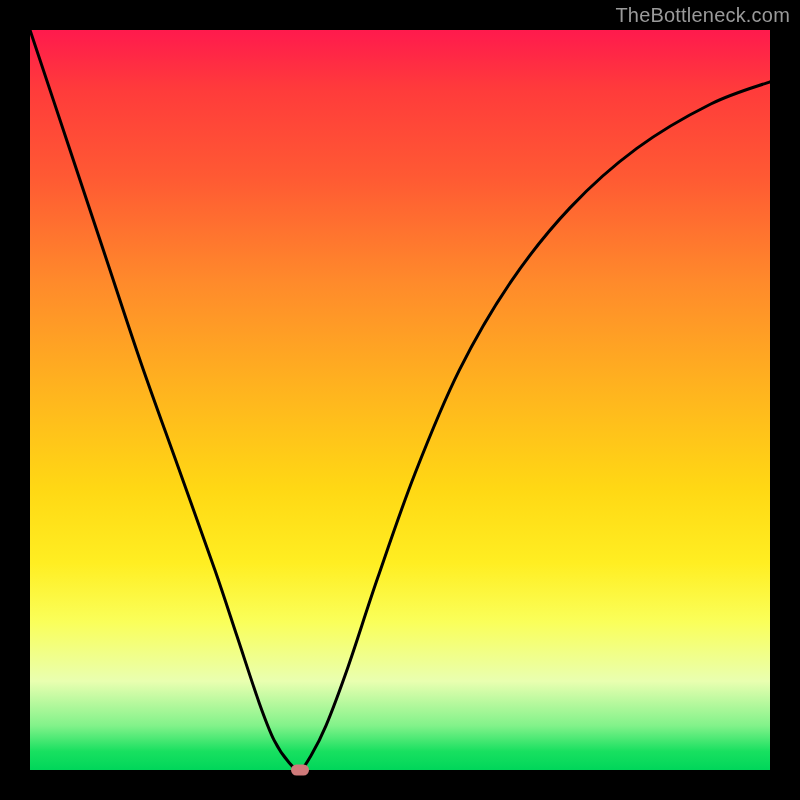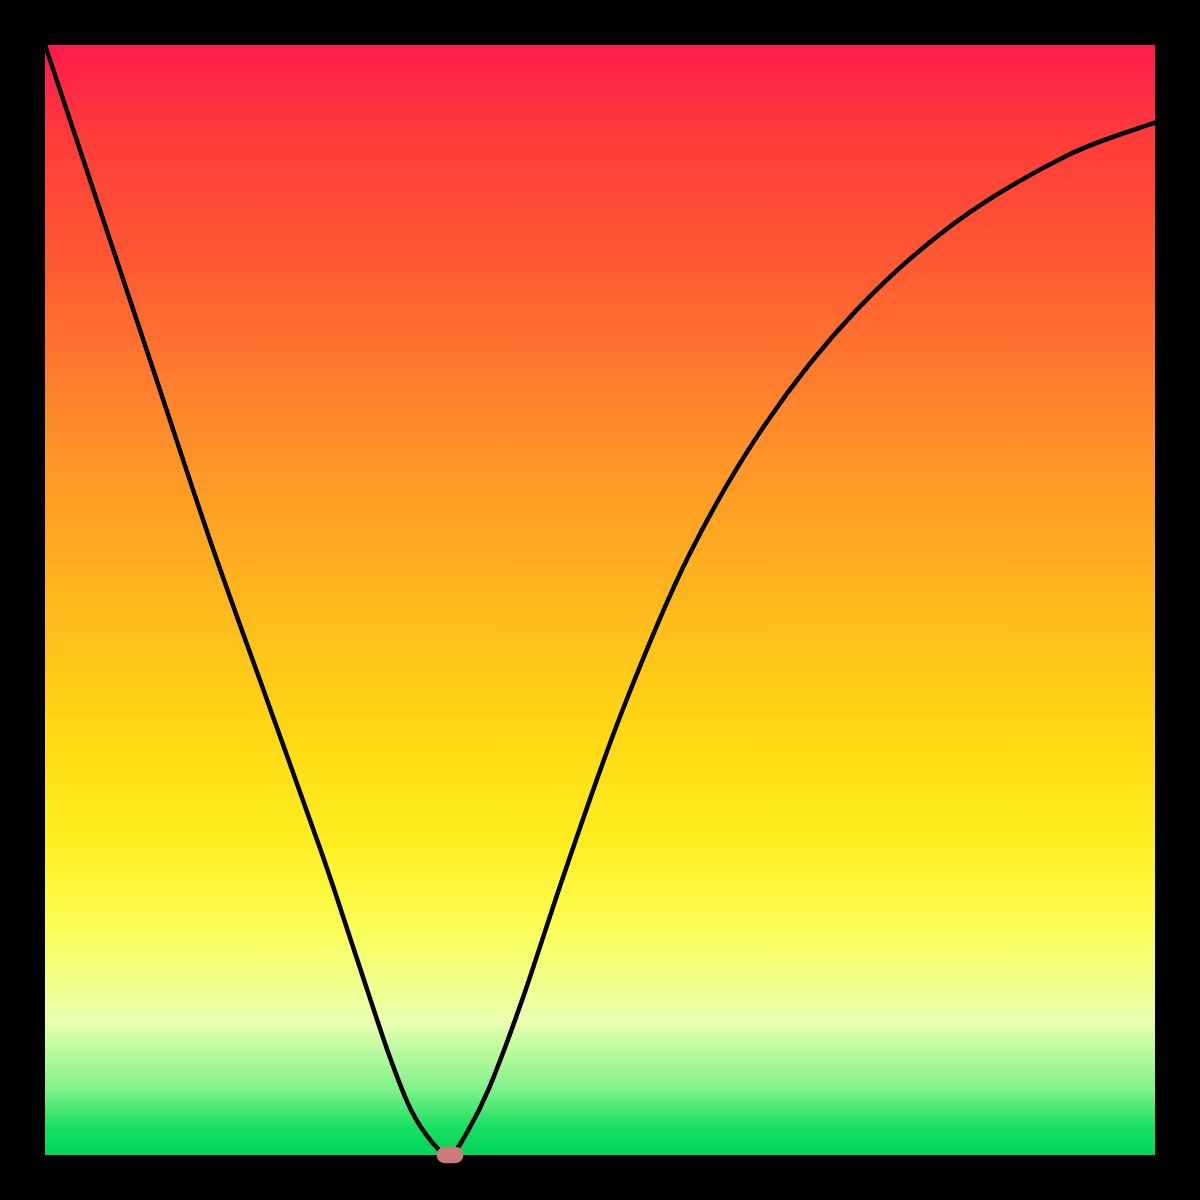--- a/index.html
+++ b/index.html
@@ -66,20 +66,21 @@
     border-radius: 6px;
     background: #cf7a7a;
     transform: translate(-50%, -50%);
     pointer-events: none;
   }
 </style>
 </head>
 <body>
 
 <div class="frame">
+  <div class="watermark">TheBottleneck.com</div>
 
   <div class="plot">
     <svg class="curve" viewBox="0 0 740 740" preserveAspectRatio="none">
       <path id="curve-path" fill="none" stroke="#000000" stroke-width="3" stroke-linecap="round" stroke-linejoin="round" d="M 0 0 C 6.166666666666667 18.5 24.666666666666664 74 37 111 C 49.333333333333336 148 61.666666666666664 185 74 222 C 86.33333333333333 259 98.66666666666667 297.2333333333333 111 332.99999999999994 C 123.33333333333333 368.7666666666666 135.66666666666666 402.06666666666666 148 436.6 C 160.33333333333334 471.1333333333334 175.13333333333333 511.83333333333337 185 540.2 C 194.86666666666667 568.5666666666667 199.8 584.5999999999999 207.20000000000002 606.8 C 214.60000000000002 629 223.23333333333335 656.1333333333333 229.4 673.4 C 235.56666666666666 690.6666666666666 239.26666666666668 700.5333333333333 244.20000000000002 710.4 C 249.13333333333335 720.2666666666667 254.68333333333334 727.6666666666667 259 732.6 C 263.31666666666666 737.5333333333333 266.4 741.2333333333333 270.09999999999997 740 C 273.79999999999995 738.7666666666667 276.8833333333333 732.6 281.2 725.2 C 285.51666666666665 717.8000000000001 289.8333333333333 710.4000000000001 296 695.6 C 302.1666666666667 680.8 309.56666666666666 661.0666666666666 318.2 636.4 C 326.8333333333333 611.7333333333333 336.69999999999993 579.6666666666667 347.79999999999995 547.6 C 358.9 515.5333333333333 371.23333333333335 478.53333333333336 384.8 444 C 398.3666666666667 409.46666666666664 413.16666666666663 372.46666666666664 429.2 340.4 C 445.23333333333335 308.3333333333333 462.5 278.7333333333333 481 251.59999999999997 C 499.5 224.46666666666664 519.2333333333332 199.8 540.1999999999999 177.60000000000002 C 561.1666666666666 155.40000000000003 583.3666666666666 135.66666666666666 606.8 118.39999999999998 C 630.2333333333333 101.13333333333331 658.6 85.10000000000001 680.8000000000001 74 C 703.0000000000001 62.9 730.1333333333333 55.499999999999964 740 51.799999999999955"></path>
     </svg>
     <div id="min-marker" class="marker" style="left: 270.1px; top: 740px; background: rgb(207, 122, 122);"></div>
   </div>
 </div>
 
 </body></html>

